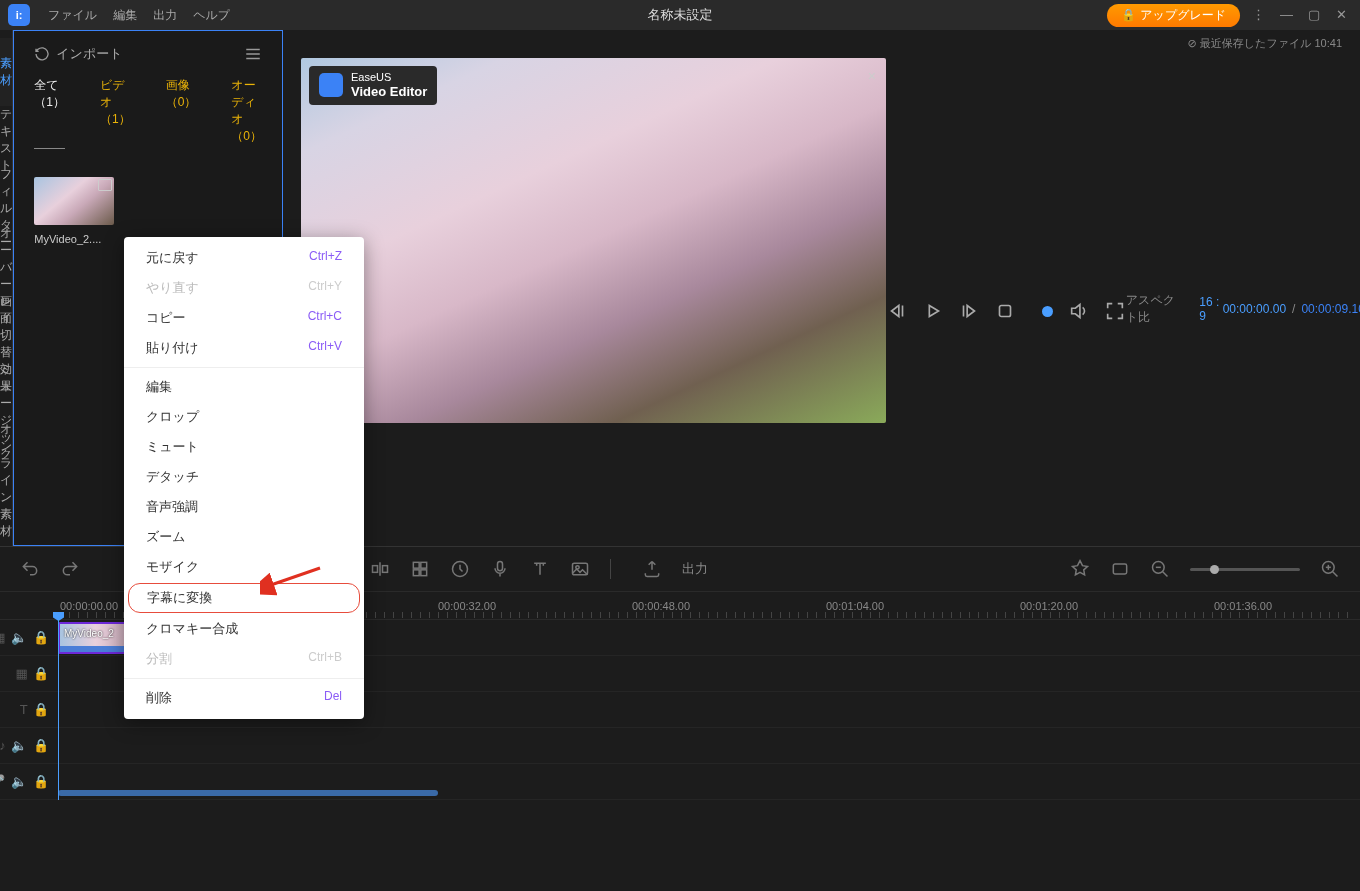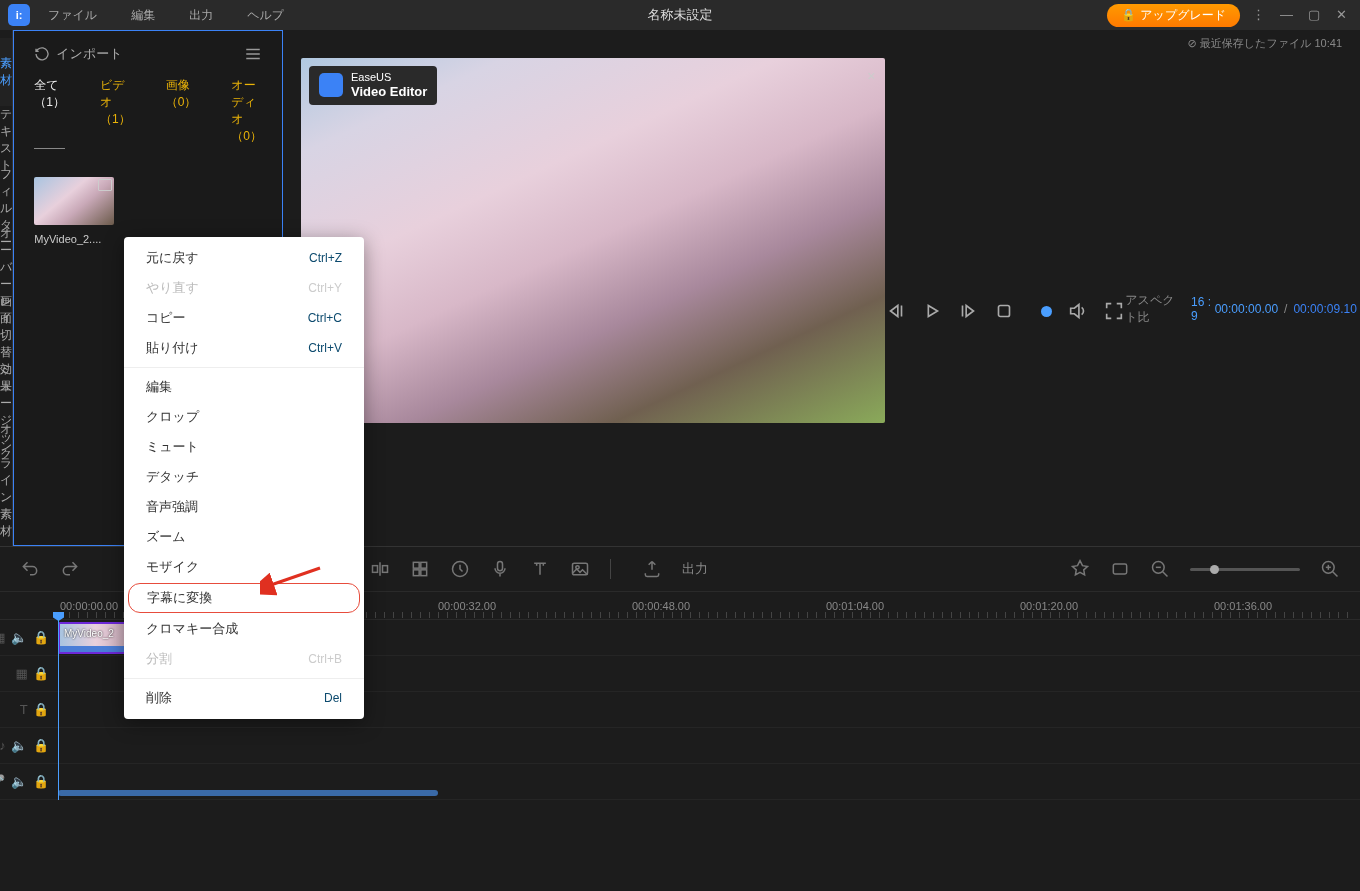--- a/index.html
+++ b/index.html
@@ -1,19 +1,19 @@
 <!DOCTYPE html>
 <html><head>
 <meta charset="utf-8">
 <style>
 *{margin:0;padding:0;box-sizing:border-box;font-family:"Meiryo","Hiragino Sans",sans-serif;user-select:none}
 body{background:#1c1c1c;color:#aaa;width:1360px;height:891px;overflow:hidden;font-size:13px}
 .titlebar{height:30px;background:#2a2a2a;display:flex;align-items:center;padding:0 8px}
 .app-logo{width:22px;height:22px;background:#3b82f6;border-radius:5px;display:flex;align-items:center;justify-content:center;color:#fff;font-size:11px;font-weight:bold}
-.menu-items{display:flex;gap:18px;margin-left:10px}
+.menu-items{display:flex;gap:0;margin-left:10px}
 .menu-item{padding:4px 8px;font-size:12px;cursor:pointer}
 .title-center{position:absolute;left:50%;transform:translateX(-50%);font-size:13px;color:#ddd}
 .title-right{margin-left:auto;display:flex;align-items:center;gap:12px}
 .upgrade-btn{background:linear-gradient(#ff9a00,#ff7a00);color:#fff;padding:3px 14px;border-radius:12px;font-size:12px;display:flex;align-items:center;gap:4px}
 .win-btn{width:16px;height:16px;cursor:pointer;color:#999}
 .save-info{position:absolute;top:36px;right:18px;font-size:11px;color:#888}
 .main{display:flex;height:516px}
 .sidebar{width:95px;background:#1c1c1c;border-right:1px solid #333;padding-top:8px}
 .side-tab{height:68px;display:flex;align-items:center;justify-content:center;font-size:12px;color:#aaa;cursor:pointer}
 .side-tab.active{color:#4a9eff;background:#222}
@@ -35,21 +35,21 @@
 .preview-badge-logo{width:24px;height:24px;background:#3b82f6;border-radius:5px}
 .preview-badge-text{color:#fff;font-size:11px;line-height:1.2}
 .preview-badge-text b{font-size:13px}
 .preview-x{position:absolute;top:10px;right:10px;color:#ccc;font-size:14px}
 .transport{display:flex;align-items:center;gap:14px;margin-top:18px}
 .tbtn{width:22px;height:22px;color:#aaa;cursor:pointer;display:flex;align-items:center;justify-content:center}
 .play-slider{flex:1;height:3px;background:#444;border-radius:2px;position:relative;margin:0 12px}
 .play-knob{position:absolute;left:0;top:-4px;width:11px;height:11px;background:#4a9eff;border-radius:50%}
 .preview-meta{display:flex;align-items:center;margin-top:14px;font-size:12px}
 .aspect{color:#888}
-.aspect-val{color:#4a9eff;margin-left:8px}
+.aspect-val{color:#4a9eff;margin-left:16px}
 .time-cur{margin-left:auto;color:#4a9eff}
 .time-sep{color:#888;margin:0 6px}
 .time-tot{color:#3b82f6}
 .timeline-area{background:#1c1c1c}
 .tl-toolbar{height:46px;display:flex;align-items:center;padding:0 20px;gap:20px;border-top:1px solid #333;border-bottom:1px solid #2a2a2a}
 .tl-icon{width:20px;height:20px;color:#777;cursor:pointer}
 .tl-spacer{flex:1}
 .zoom-slider{width:110px;height:3px;background:#555;border-radius:2px;position:relative}
 .zoom-knob{position:absolute;left:20px;top:-3px;width:9px;height:9px;background:#aaa;border-radius:50%}
 .ruler{height:28px;display:flex;align-items:center;position:relative;padding-left:60px;font-size:11px;color:#888;border-bottom:1px solid #2a2a2a}
@@ -58,23 +58,23 @@
 .tracks{position:relative}
 .track{height:36px;border-bottom:1px solid #252525;display:flex;align-items:center}
 .track-head{width:58px;display:flex;align-items:center;justify-content:flex-end;gap:6px;padding-right:8px;color:#555}
 .clip{position:absolute;left:58px;top:2px;height:32px;width:110px;border:2px solid #6d28d9;border-radius:2px;overflow:hidden}
 .clip-img{height:22px;background:linear-gradient(90deg,#a8c4e0,#e8d0dc,#c9a9b8,#6b5a4a);position:relative}
 .clip-label{position:absolute;top:4px;left:4px;color:#fff;font-size:10px;text-shadow:0 0 2px #000}
 .clip-bar{height:8px;background:#4a7ed8}
 .playhead{position:absolute;left:58px;top:0;bottom:0;width:1px;background:#4a9eff;z-index:5}
 .playhead::before{content:"";position:absolute;top:-8px;left:-5px;width:11px;height:9px;background:#4a9eff;clip-path:polygon(0 0,100% 0,100% 60%,50% 100%,0 60%)}
 .context-menu{position:absolute;left:124px;top:237px;width:240px;background:#fff;border-radius:4px;box-shadow:0 4px 20px rgba(0,0,0,.4);z-index:100;padding:6px 0}
-.ctx-item{display:flex;align-items:center;padding:6px 22px;font-size:13px;color:#333;cursor:pointer}
+.ctx-item{display:flex;padding:6px 22px;font-size:13px;color:#333;cursor:pointer}
 .ctx-item.disabled{color:#bbb}
-.ctx-item .shortcut{margin-left:auto;color:#0c4a6e;font-size:12px}
+.ctx-item .shortcut{margin-left:auto;color:#8b5cf6;font-size:12px}
 .ctx-item.disabled .shortcut{color:#ccc}
 .ctx-item.highlight{border:1.5px solid #e74c3c;margin:1px 4px;padding:5px 18px;border-radius:12px}
 .ctx-sep{height:1px;background:#eee;margin:4px 0}
 .arrow-annot{position:absolute;left:260px;top:562px;z-index:101;pointer-events:none}
 .hscroll{position:absolute;bottom:4px;left:58px;width:380px;height:6px;background:#3a6aa8;border-radius:3px}
 svg{width:100%;height:100%}
 </style>
 </head>
 <body>
 

